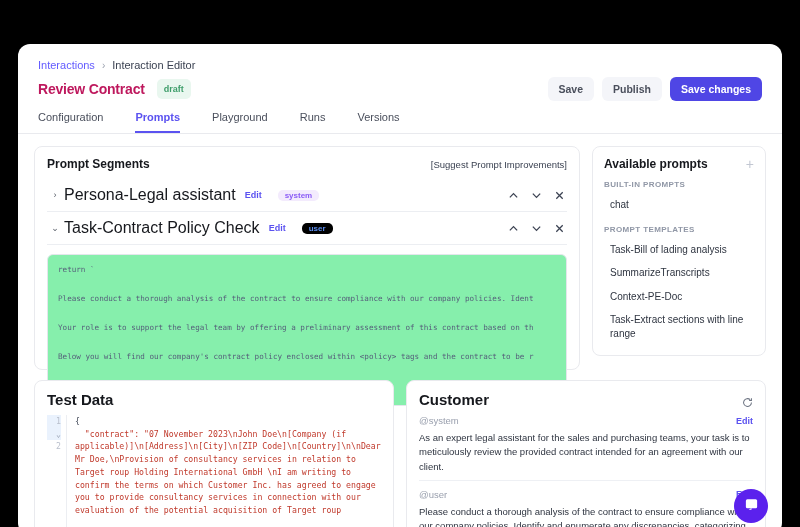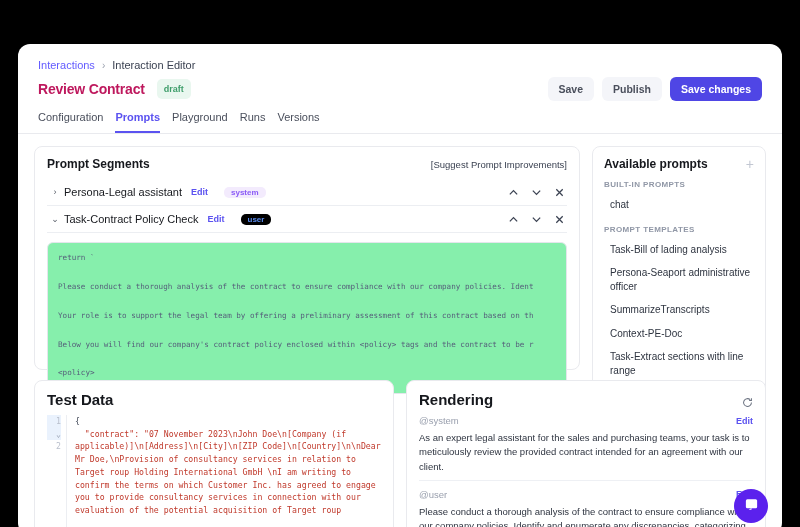--- a/index.html
+++ b/index.html
@@ -50,21 +50,21 @@
   .btn {
     font-size: 10.5px; font-weight: bold;
     padding: 6px 11px; border-radius: 6px;
     border: none; cursor: pointer;
     font-family: "Liberation Sans", sans-serif;
   }
   .btn-ghost { background: #f4f5f9; color: #4a4f5c; }
   .btn-primary { background: #4f46e5; color: #fff; }
 
   .tabs {
-    display: flex; gap: 12px;
+    display: flex; gap: 32px;
     padding: 12px 20px 0 20px;
     border-bottom: 1px solid #e9eaee;
   }
   .tab {
     font-size: 11px; color: #4a4f5c;
     padding-bottom: 8px; cursor: pointer;
     border-bottom: 2px solid transparent;
   }
   .tab.active { color: #5b52f0; font-weight: bold; border-bottom-color: #5b52f0; }
 
@@ -89,21 +89,21 @@
 
   .seg-row {
     display: flex; align-items: center;
     padding: 7px 2px;
     border-bottom: 1px solid #eceef2;
   }
   .caret {
     width: 12px; font-size: 9px; color: #555b66;
     display: inline-block; text-align: center;
   }
-  .seg-name { font-size: 11px; color: #16181d; margin-left: 3px; }
+  .seg-name { font-size: 16px; color: #16181d; margin-left: 3px; }
   .seg-edit { font-size: 9px; color: #5b52f0; font-weight: bold; margin-left: 9px; cursor: pointer; }
   .role-badge {
     font-size: 8px; font-weight: bold;
     padding: 1px 7px; border-radius: 5px;
     margin-left: 16px;
   }
   .role-system { background: #f3ebfd; color: #8b5cf6; }
   .role-user   { background: #000000; color: #5b8def; }
   .seg-ctrls {
     margin-left: auto; display: flex; align-items: center; gap: 12px;
@@ -303,21 +303,20 @@
 
     <div class="card prompts-card">
       <div class="ap-head">
         <span class="ap-title">Available prompts</span>
         <span class="ap-plus">+</span>
       </div>
       <div class="ap-group">BUILT-IN PROMPTS</div>
       <div class="ap-item">chat</div>
       <div class="ap-group">PROMPT TEMPLATES</div>
       <div class="ap-item">Task-Bill of lading analysis</div>
-      <div class="ap-item">Persona-Seaport administrative officer</div>
       <div class="ap-item">SummarizeTranscripts</div>
       <div class="ap-item">Context-PE-Doc</div>
       <div class="ap-item">Task-Extract sections with line range</div>
     </div>
   </div>
 
   <div class="bottom">
 
     <div class="card td-card">
       <div class="panel-head">
@@ -327,21 +326,21 @@
         <div class="gutter">
           <span class="ln1"><span>1</span> <span class="fold">⌄</span></span>
           <span>2</span>
         </div>
         <div class="json-body"><span class="json-brace">{</span><br><span>  "contract": "07 November 2023\nJohn Doe\n[Company (if applicable)]\n[Address]\n[City]\n[ZIP Code]\n[Country]\n\nDear Mr Doe,\nProvision of consultancy services in relation to Target roup Holding International GmbH \nI am writing to confirm the terms on which Customer Inc. has agreed to engage you to provide consultancy services in connection with our evaluation of the potential acquisition of Target roup</span></div>
       </div>
     </div>
 
     <div class="card rn-card">
       <div class="panel-head">
-        <span class="panel-title">Rendering</span>
+        <span class="panel-title">Customer</span>
         <span class="refresh-ico">
           <svg viewBox="0 0 14 14" fill="none" stroke="currentColor" stroke-width="1.3">
             <path d="M12 7a5 5 0 1 1-1.6-3.6"></path>
               <path d="M12 1.5V4.4H9.1"></path>
           </svg>
         </span>
       </div>
       <div class="render-msg">
         <div class="rm-head">
           <span class="rm-role">@system</span>

